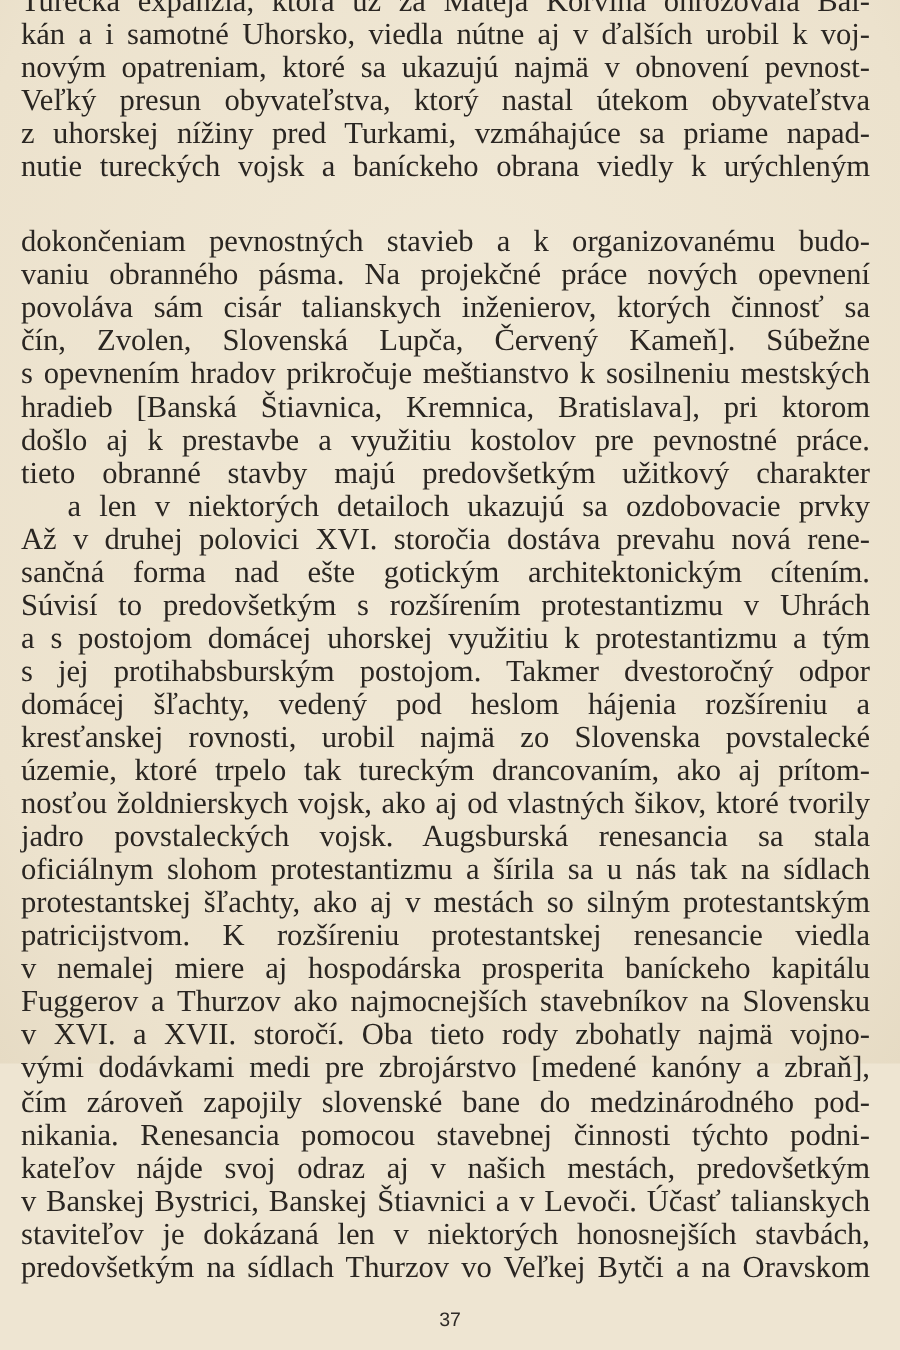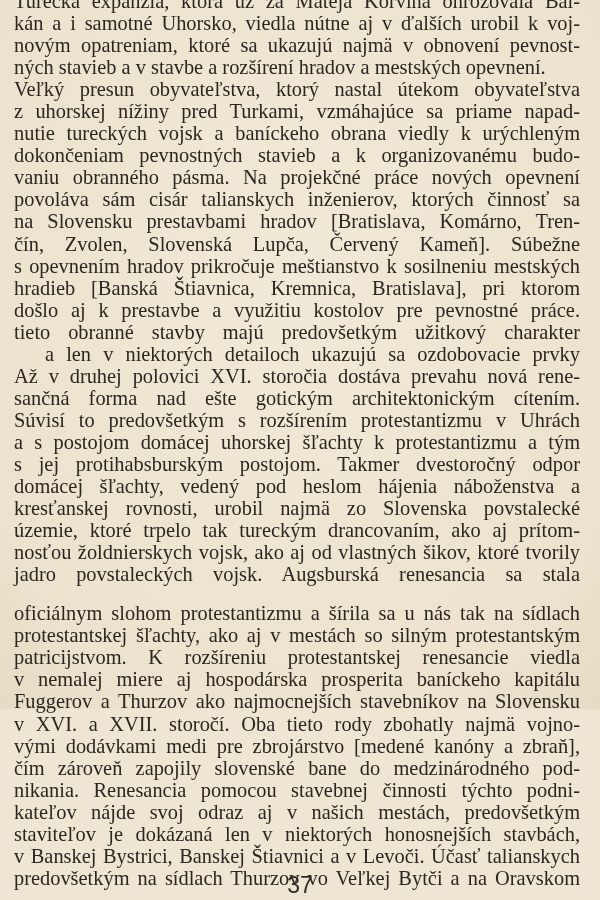--- a/index.html
+++ b/index.html
@@ -27,64 +27,62 @@
     text-align: justify;
     text-align-last: justify;
     height: 22.05px;
   }
   .line.last { text-align-last: left; }
   .page-number {
     position: absolute;
     left: 0; width: 600px; top: 872px;
     text-align: center;
     font-family: "Liberation Sans", "DejaVu Sans", sans-serif;
-    font-size: 23px;
+    font-size: 13px;
     color: #2f2b27;
   }
 </style>
 </head>
 <body>
 
 <div class="page">
   <div class="text-block" id="text-block">
       <span class="line" style="white-space: nowrap;">Turecká expanzia, ktorá už za Mateja Korvína ohrozovala Bal-</span>
       <span class="line" style="white-space: nowrap;">kán a i samotné Uhorsko, viedla nútne aj v ďalších urobil k voj-</span>
       <span class="line" style="white-space: nowrap;">novým opatreniam, ktoré sa ukazujú najmä v obnovení pevnost-</span>
-      <span class="line last" style="white-space: nowrap;">ných stavieb a v stavbe a rozšírení hradov a mestských opevnení.</span>
       <span class="line" style="white-space: nowrap;">Veľký presun obyvateľstva, ktorý nastal útekom obyvateľstva</span>
       <span class="line" style="white-space: nowrap;">z uhorskej nížiny pred Turkami, vzmáhajúce sa priame napad-</span>
       <span class="line" style="white-space: nowrap;">nutie tureckých vojsk a baníckeho obrana viedly k urýchleným</span>
-      <span class="line" style="white-space: nowrap;">dokončeniam pevnostných stavieb a k organizovanému budo-</span>
+      <span class="line" style="white-space: nowrap; margin-top: 28px;">dokončeniam pevnostných stavieb a k organizovanému budo-</span>
       <span class="line" style="white-space: nowrap;">vaniu obranného pásma. Na projekčné práce nových opevnení</span>
       <span class="line" style="white-space: nowrap;">povoláva sám cisár talianskych inženierov, ktorých činnosť sa</span>
-      <span class="line" style="white-space: nowrap;">na Slovensku prestavbami hradov [Bratislava, Komárno, Tren-</span>
       <span class="line" style="white-space: nowrap;">čín, Zvolen, Slovenská Lupča, Červený Kameň]. Súbežne</span>
       <span class="line" style="white-space: nowrap;">s opevnením hradov prikročuje meštianstvo k sosilneniu mestských</span>
       <span class="line" style="white-space: nowrap;">hradieb [Banská Štiavnica, Kremnica, Bratislava], pri ktorom</span>
       <span class="line" style="white-space: nowrap;">došlo aj k prestavbe a využitiu kostolov pre pevnostné práce.</span>
       <span class="line" style="white-space: nowrap;">tieto obranné stavby majú predovšetkým užitkový charakter</span>
       <span class="line" style="white-space: nowrap; margin-left: 31px;">a len v niektorých detailoch ukazujú sa ozdobovacie prvky</span>
       <span class="line" style="white-space: nowrap;">Až v druhej polovici XVI. storočia dostáva prevahu nová rene-</span>
       <span class="line" style="white-space: nowrap;">sančná forma nad ešte gotickým architektonickým cítením.</span>
       <span class="line" style="white-space: nowrap;">Súvisí to predovšetkým s rozšírením protestantizmu v Uhrách</span>
-      <span class="line" style="white-space: nowrap;">a s postojom domácej uhorskej šľachty k protestantizmu a tým</span>
+      <span class="line" style="white-space: nowrap;">a s postojom domácej uhorskej využitiu k protestantizmu a tým</span>
       <span class="line" style="white-space: nowrap;">s jej protihabsburským postojom. Takmer dvestoročný odpor</span>
-      <span class="line" style="white-space: nowrap;">domácej šľachty, vedený pod heslom hájenia náboženstva a</span>
+      <span class="line" style="white-space: nowrap;">domácej šľachty, vedený pod heslom hájenia rozšíreniu a</span>
       <span class="line" style="white-space: nowrap;">kresťanskej rovnosti, urobil najmä zo Slovenska povstalecké</span>
       <span class="line" style="white-space: nowrap;">územie, ktoré trpelo tak tureckým drancovaním, ako aj prítom-</span>
       <span class="line" style="white-space: nowrap;">nosťou žoldnierskych vojsk, ako aj od vlastných šikov, ktoré tvorily</span>
       <span class="line" style="white-space: nowrap;">jadro povstaleckých vojsk. Augsburská renesancia sa stala</span>
-      <span class="line" style="white-space: nowrap; margin-top: 17px;">oficiálnym slohom protestantizmu a šírila sa u nás tak na sídlach</span>
+      <span class="line" style="white-space: nowrap;">oficiálnym slohom protestantizmu a šírila sa u nás tak na sídlach</span>
       <span class="line" style="white-space: nowrap;">protestantskej šľachty, ako aj v mestách so silným protestantským</span>
       <span class="line" style="white-space: nowrap;">patricijstvom. K rozšíreniu protestantskej renesancie viedla</span>
       <span class="line" style="white-space: nowrap;">v nemalej miere aj hospodárska prosperita baníckeho kapitálu</span>
       <span class="line" style="white-space: nowrap;">Fuggerov a Thurzov ako najmocnejších stavebníkov na Slovensku</span>
       <span class="line" style="white-space: nowrap;">v XVI. a XVII. storočí. Oba tieto rody zbohatly najmä vojno-</span>
       <span class="line" style="white-space: nowrap;">vými dodávkami medi pre zbrojárstvo [medené kanóny a zbraň],</span>
       <span class="line" style="white-space: nowrap;">čím zároveň zapojily slovenské bane do medzinárodného pod-</span>
       <span class="line" style="white-space: nowrap;">nikania. Renesancia pomocou stavebnej činnosti týchto podni-</span>
       <span class="line" style="white-space: nowrap;">kateľov nájde svoj odraz aj v našich mestách, predovšetkým</span>
+      <span class="line" style="white-space: nowrap;">v Banskej Bystrici, Banskej Štiavnici a v Levoči. Účasť talianskych</span>
       <span class="line" style="white-space: nowrap;">staviteľov je dokázaná len v niektorých honosnejších stavbách,</span>
-      <span class="line" style="white-space: nowrap;">v Banskej Bystrici, Banskej Štiavnici a v Levoči. Účasť talianskych</span>
       <span class="line" style="white-space: nowrap;">predovšetkým na sídlach Thurzov vo Veľkej Bytči a na Oravskom</span>
     </div>
   <div class="page-number">37</div>
 </div>
 
 </body></html>

